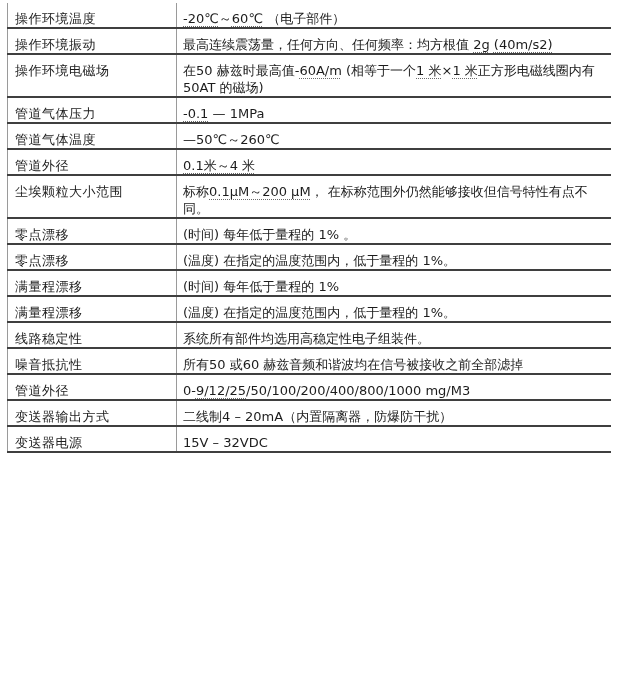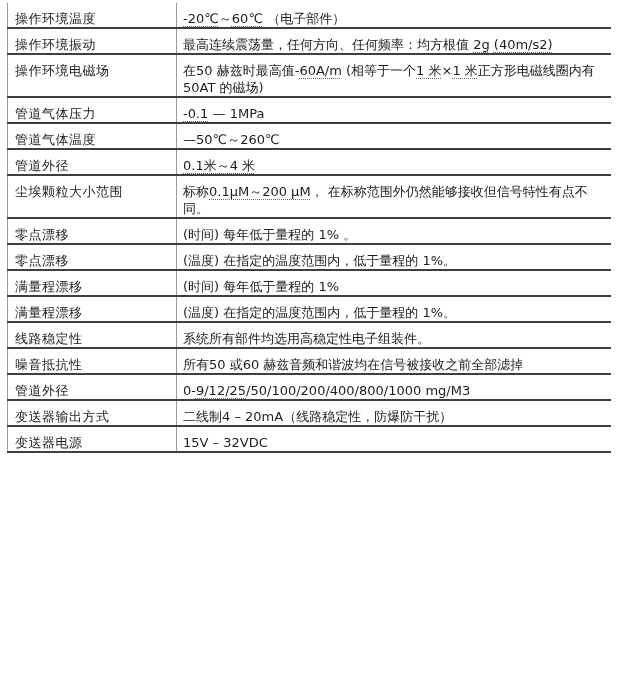--- a/index.html
+++ b/index.html
@@ -126,21 +126,21 @@
     <td class="value"><span class="seg">所有50 或60 赫兹音频和谐波均在信号被接收之前全部滤掉</span></td>
   </tr>
 
   <tr>
     <td class="label">管道外径</td>
     <td class="value"><span class="seg">0-</span><span class="seg u">9/12/25</span><span class="seg">/50/100/200/400/800/1000 mg/M3</span></td>
   </tr>
 
   <tr>
     <td class="label">变送器输出方式</td>
-    <td class="value"><span class="seg">二线制4 – 20mA（线路稳定性，防爆防干扰）</span></td>
+    <td class="value"><span class="seg">二线制4 – 20mA（内置隔离器，防爆防干扰）</span></td>
   </tr>
 
   <tr>
     <td class="label">变送器电源</td>
     <td class="value"><span class="seg">15V – 32VDC</span></td>
   </tr>
 </tbody>
   </table>
 </div>
 

